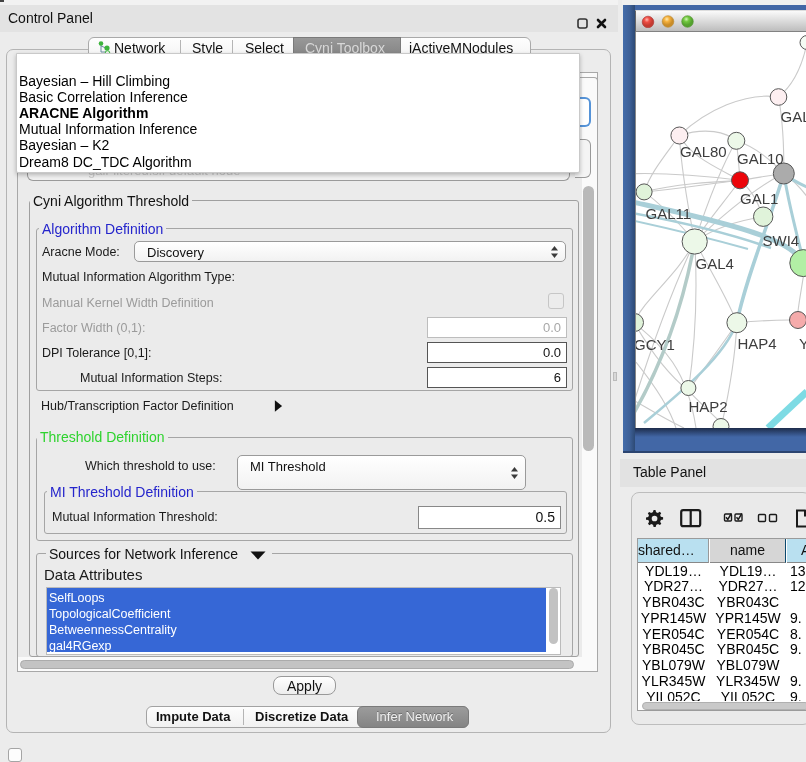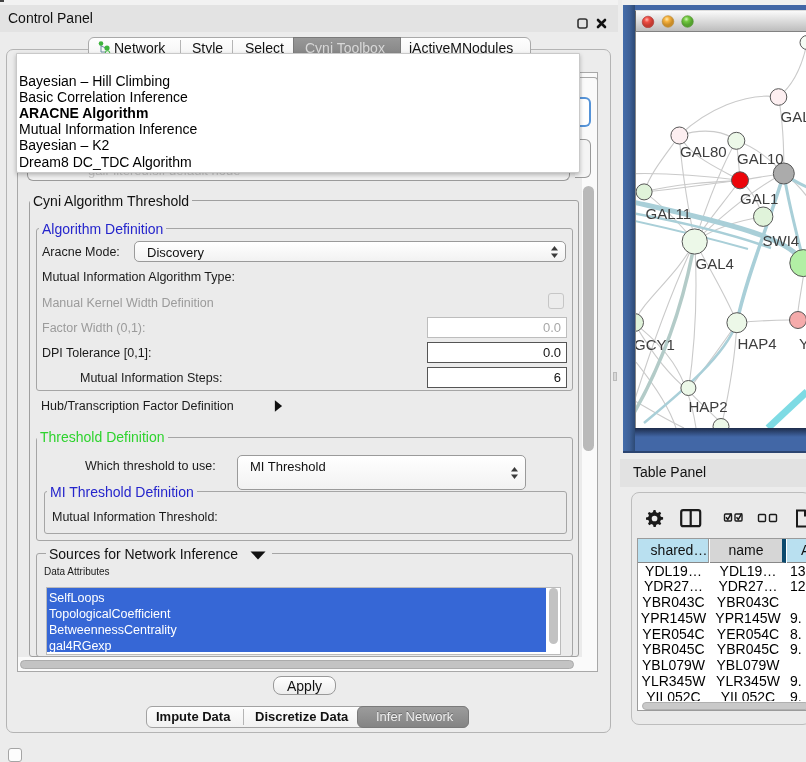--- a/index.html
+++ b/index.html
@@ -80,27 +80,28 @@
     <svg class="ar" viewBox="0 0 9 12">
           <path d="M4.5 0 L8 4.5 L1 4.5 Z" fill="#3a3a3a"></path>
           <path d="M4.5 12 L8 7.5 L1 7.5 Z" fill="#3a3a3a"></path>
         </svg>
   </div>
 
   <div class="abs" style="left:44px;top:491px;width:523px;height:43px;border:1px solid #a5a5a5;border-radius:3px;"></div>
   <div class="glbl" style="left:47px;top:484px;background:#ebebeb;padding:0 3px;color:#2525cc;">MI Threshold Definition</div>
 
   <div class="lbl" style="left:52px;top:510px;">Mutual Information Threshold:</div>
+  <div class="fld" style="left:418px;top:506px;width:143px;height:23px;border:1px solid #888;line-height:21px;font-size:14px;">0.5</div>
 
   <div class="abs" style="left:36px;top:553px;width:537px;height:104px;border:1px solid #a5a5a5;border-radius:3px;"></div>
   <div class="glbl" style="left:46px;top:546px;background:#ebebeb;padding:0 6px 0 3px;color:#111;">Sources for Network Inference&nbsp;&nbsp;&nbsp;<svg style="vertical-align:-1px;" width="16" height="9" viewBox="0 0 16 9">
           <path d="M0.5 0.5 L15.5 0.5 L8 8.5 Z" fill="#111"></path>
         </svg></div>
 
-  <div class="lbl" style="left:44px;top:566px;font-size:10px;">Data Attributes</div>
+  <div class="lbl" style="left:44px;top:566px;font-size:15px;">Data Attributes</div>
 
   <div class="abs" style="left:46px;top:587px;width:515px;height:68px;background:#fff;border:1px solid #bbb;"></div>
   <div class="abs" style="left:47px;top:588px;width:499px;height:64px;background:#3667d6;"></div>
   <div class="abs" style="left:49px;top:590px;font-size:12.5px;color:#fff;line-height:16px;">SelfLoops<br>TopologicalCoefficient<br>BetweennessCentrality<br>gal4RGexp</div>
   <div class="abs" style="left:549px;top:588px;width:9px;height:56px;background:#c2c2c2;border-radius:5px;"></div>
 
   <div class="abs" style="left:582px;top:73px;width:15px;height:598px;background:#fafafa;"></div>
   <div class="abs" style="left:583px;top:186px;width:11px;height:265px;background:#b9b9b9;border-radius:6px;"></div>
   <div class="abs" style="left:18px;top:657px;width:564px;height:14px;background:#fafafa;"></div>
   <div class="abs" style="left:20px;top:659.5px;width:554px;height:9.5px;background:#c3c3c3;border:1px solid #ababab;border-radius:5px;"></div>
@@ -284,22 +285,22 @@
       <rect x="112.5" y="5.5" width="7" height="7" rx="1"></rect>
       <rect x="123.5" y="5.5" width="7" height="7" rx="1"></rect>
     </g>
     <g fill="none" stroke="#1a1a1a" stroke-width="2">
       <path d="M151 1.5 h8 l5 5 v11 h-13 z"></path>
       <path d="M159 1.5 v5 h5"></path>
     </g>
   </svg>
 
   <div class="abs" style="left:15px;top:537.5px;width:169px;height:173px;background:#fff;border:1px solid #9b9b9b;border-right:none;overflow:hidden;">
-    <div class="abs" style="left:0;top:0;width:71px;height:24px;background:#b9e0f0;border-right:1px solid #999;border-bottom:1px solid #888;text-align:center;font-size:14px;color:#111;line-height:23px;padding-left:12px;">shared…</div>
-    <div class="abs" style="left:72px;top:0;width:76px;height:24px;background:#d6d6d6;border-right:4px solid #0c4a6e;border-bottom:1px solid #888;text-align:center;font-size:14px;color:#111;line-height:23px;">name</div>
+    <div class="abs" style="left:0;top:0;width:71px;height:24px;background:#b9e0f0;border-right:1px solid #999;border-bottom:1px solid #888;text-align:left;font-size:14px;color:#111;line-height:23px;padding-left:0;">shared…</div>
+    <div class="abs" style="left:72px;top:0;width:76px;height:24px;background:#d6d6d6;border-right:1px solid #0c4a6e;border-bottom:1px solid #888;text-align:center;font-size:14px;color:#111;line-height:23px;">name</div>
     <div class="abs" style="left:149px;top:0;width:22px;height:24px;background:#b9e0f0;border-bottom:1px solid #888;font-size:14px;color:#111;line-height:23px;padding-left:14px;">AV</div>
     <div class="abs" style="left:0;top:25px;width:71px;font-size:14px;color:#000;line-height:15.8px;text-align:center;">YDL19…<br>YDR27…<br>YBR043C<br>YPR145W<br>YER054C<br>YBR045C<br>YBL079W<br>YLR345W<br>YIL052C</div>
     <div class="abs" style="left:72px;top:25px;width:76px;font-size:14px;color:#000;line-height:15.8px;text-align:center;">YDL19…<br>YDR27…<br>YBR043C<br>YPR145W<br>YER054C<br>YBR045C<br>YBL079W<br>YLR345W<br>YIL052C</div>
     <div class="abs" style="left:152px;top:25px;width:40px;font-size:14px;color:#000;line-height:15.8px;">13<br>12<br><br>9.<br>8.<br>9.<br><br>9.<br>9.</div>
 
     <div class="abs" style="left:0;top:162px;width:171px;height:11px;background:#fff;"></div>
     <div class="abs" style="left:4px;top:163.5px;width:167px;height:8px;background:#c9c9c9;border:1px solid #b0b0b0;border-radius:4px;"></div>
   </div>
 </div>
 

